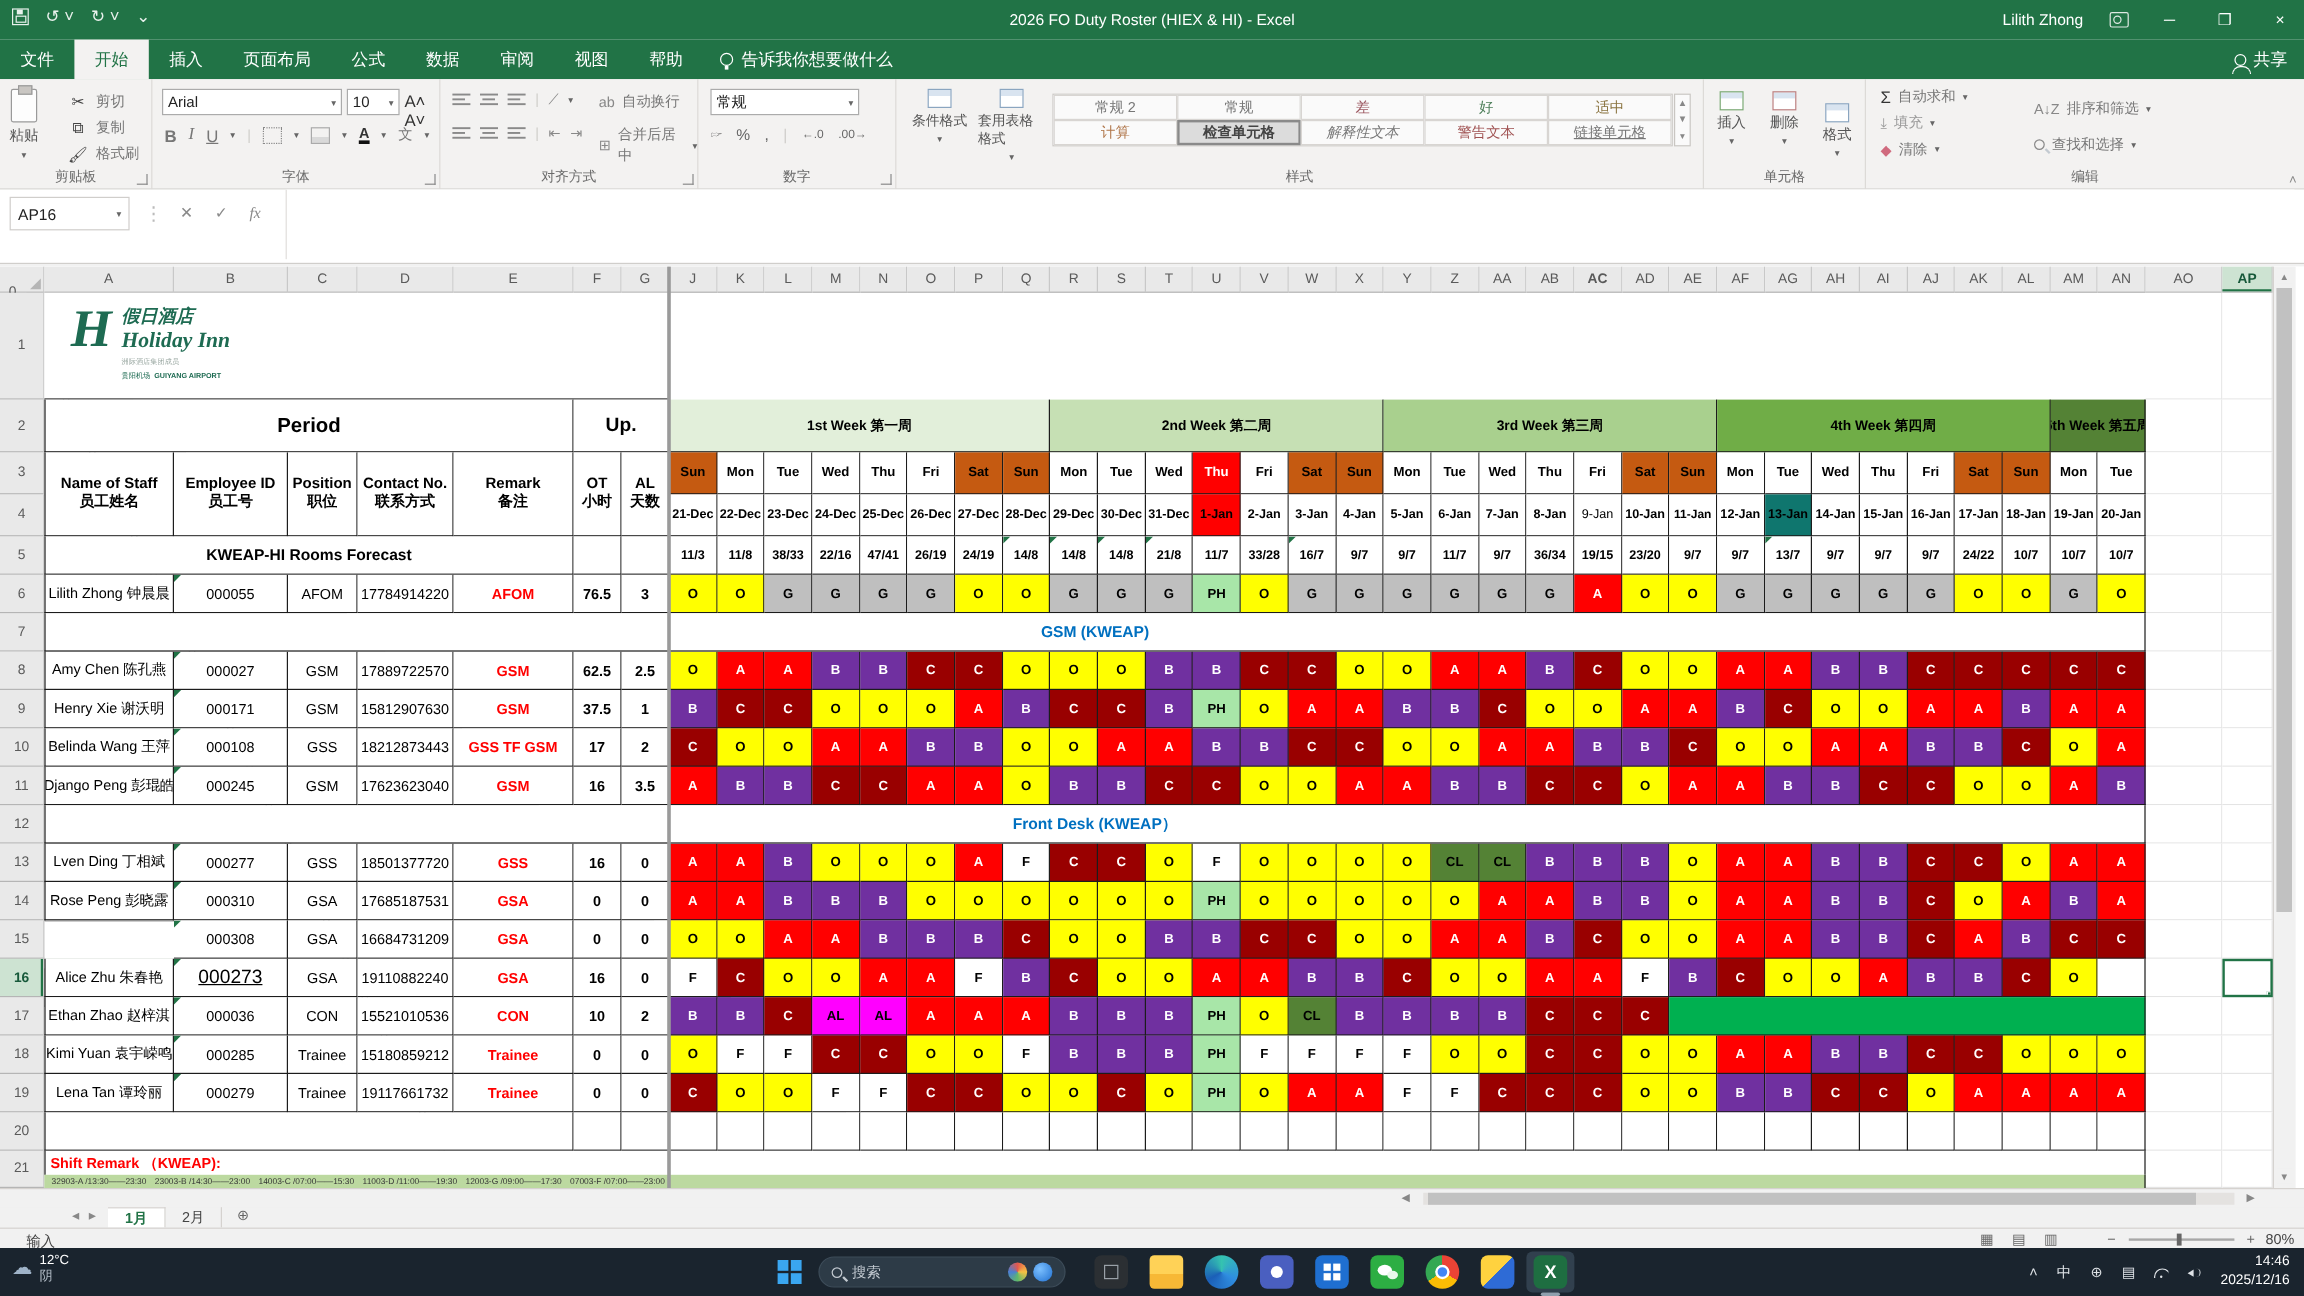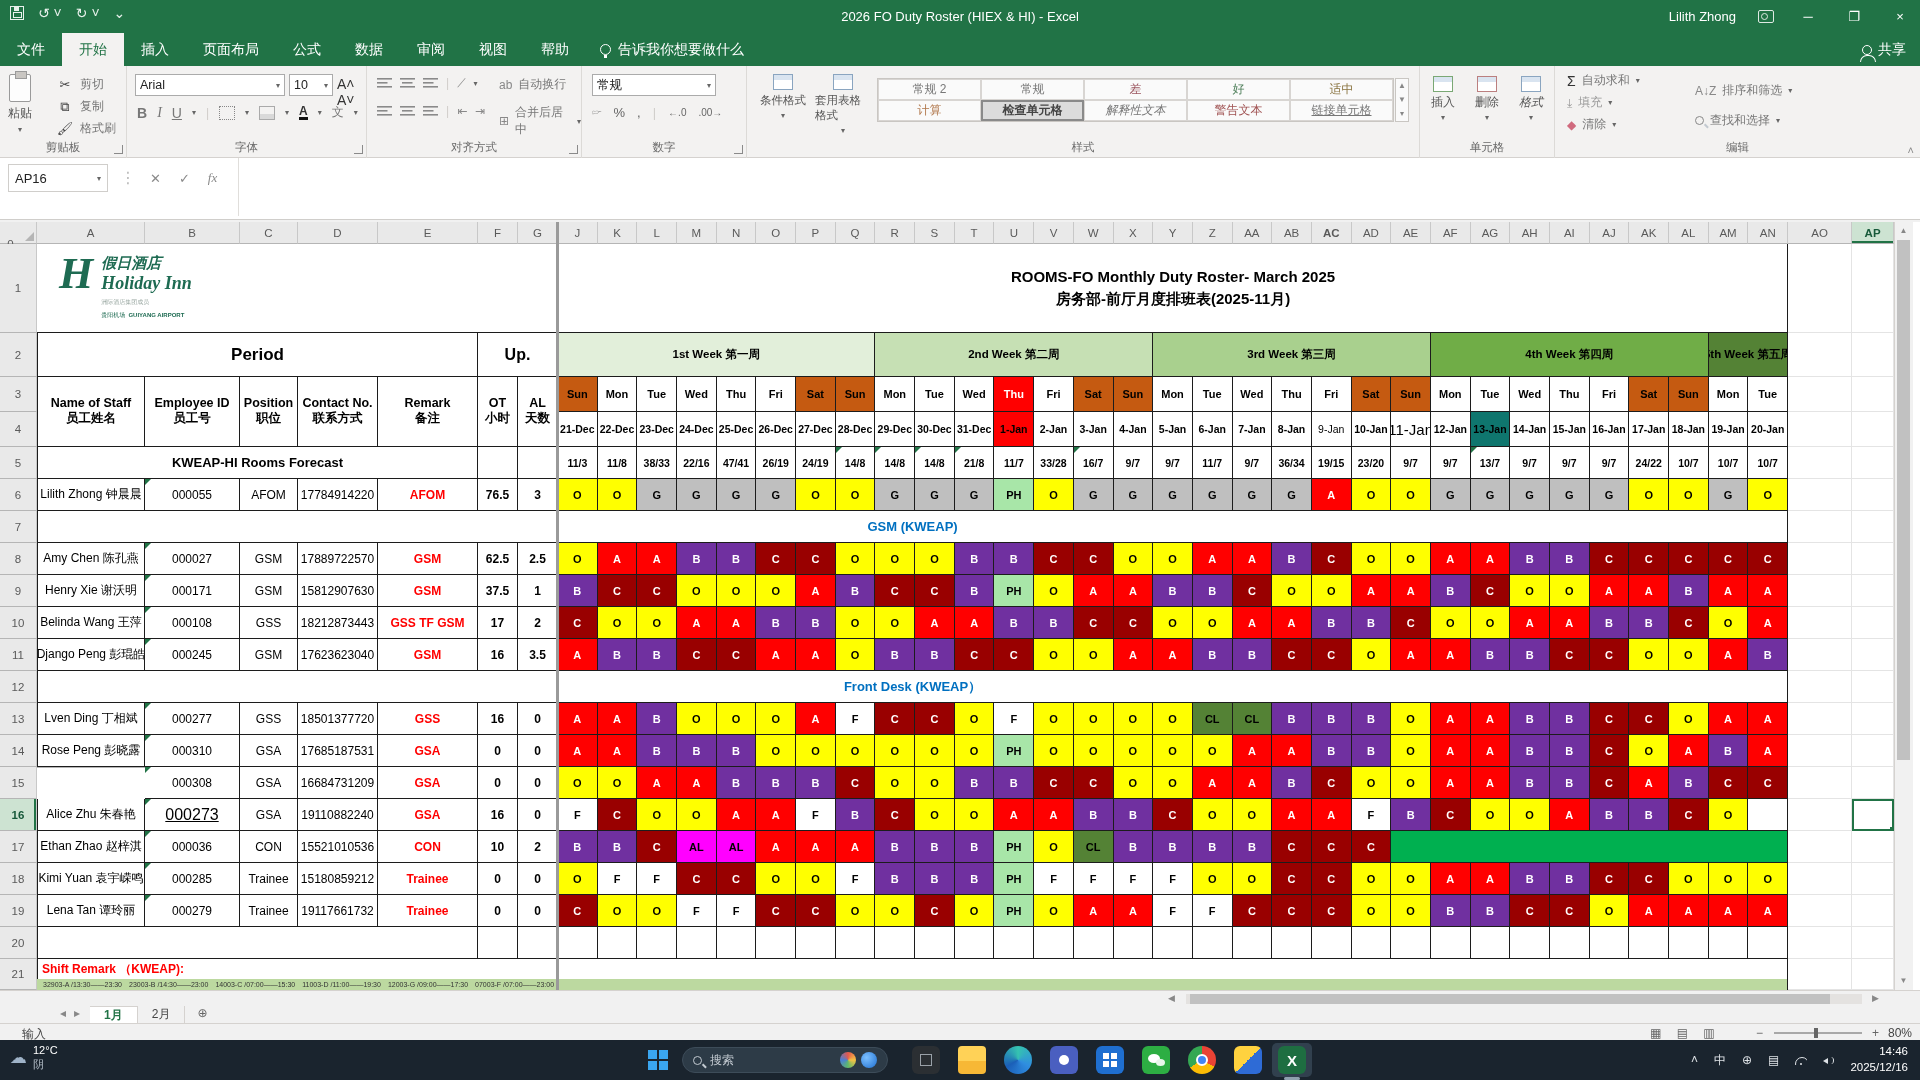--- a/index.html
+++ b/index.html
@@ -275,21 +275,21 @@
       <div class="cellbtn" style="left:2px; top:10px;">
           <span class="gridico" style="border-color:#7aa874;"></span>
           <span>插入</span>
           <span class="caret">▾</span>
         </div>
       <div class="cellbtn" style="left:46px; top:10px;">
           <span class="gridico" style="border-color:#bb7f7f;"></span>
           <span>删除</span>
           <span class="caret">▾</span>
         </div>
-      <div class="cellbtn" style="left:90px; top:10px;font-style:italic;">
+      <div class="cellbtn" style="left:90px; top:20px;">
           <span class="gridico"></span>
           <span>格式</span>
           <span class="caret">▾</span>
         </div>
       <div class="glabel">单元格</div>
     </div>
 
     <div class="rgroup" style="left:1555px; width:365px; border-right:none;">
       <div class="smallrow" style="left:12px; top:6px;">
           <span style="font-size:14px; color:#333;">Σ</span>
@@ -467,24 +467,20 @@
         <span style="display:flex;gap:8px;padding:10px 0 0 22px;align-items:flex-start;">
     <span style="font-family:'Liberation Serif',serif;font-style:italic;font-weight:bold;font-size:44px;color:#1e6b52;line-height:.9;">H</span>
     <span style="color:#1e6b52;">
       <span style="font-size:15px;font-weight:bold;font-style:italic;">假日酒店</span><br>
       <span style="font-family:'Liberation Serif',serif;font-style:italic;font-weight:bold;font-size:18px;">Holiday Inn</span><br>
       <span style="font-size:6px;color:#9aa8a2;">洲际酒店集团成员</span><br>
       <span style="font-size:6px;">贵阳机场</span> <span style="font-size:6px;font-weight:bold;">GUIYANG AIRPORT</span>
     </span>
   </span>
       </div>
-      <div class="cl" style="left: 558px; top: 22px; width: 1230.1px; height: 89px; flex-direction: column; gap: 5px; border-left: 1px solid rgb(28, 28, 28);">
-        <b style="font-size:15px;">ROOMS-FO Monthly Duty Roster- March 2025</b>
-        <b style="font-size:15px;">房务部-前厅月度排班表(2025-11月)</b>
-      </div>
       <div class="cl" style="left: 37px; top: 111px; width: 441px; height: 44px; font-weight: bold; font-size: 17px; border-left: 1px solid rgb(28, 28, 28);">Period</div>
       <div class="cl" style="left: 478px; top: 111px; width: 80px; height: 44px; font-weight: bold; font-size: 16px;">Up.</div>
       <div class="cl" style="left: 558px; top: 111px; width: 317.44px; height: 44px; background: rgb(226, 239, 218); font-weight: bold; font-size: 11.5px;">1st Week 第一周</div>
       <div class="cl" style="left: 875.44px; top: 111px; width: 277.76px; height: 44px; background: rgb(198, 224, 180); font-weight: bold; font-size: 11.5px;">2nd Week 第二周</div>
       <div class="cl" style="left: 1153.2px; top: 111px; width: 277.76px; height: 44px; background: rgb(169, 208, 142); font-weight: bold; font-size: 11.5px;">3rd Week 第三周</div>
       <div class="cl" style="left: 1430.96px; top: 111px; width: 277.76px; height: 44px; background: rgb(112, 173, 71); font-weight: bold; font-size: 11.5px;">4th Week 第四周</div>
       <div class="cl" style="left: 1708.72px; top: 111px; width: 79.36px; height: 44px; background: rgb(84, 130, 53); font-weight: bold; font-size: 11.5px;">5th Week 第五周</div>
       <div class="cl" style="left: 37px; top: 155px; width: 108px; height: 70px; flex-direction: column; font-weight: bold; font-size: 12.5px; border-left: 1px solid rgb(28, 28, 28);">
         <span>Name of Staff</span>
         <span>员工姓名</span>
@@ -558,21 +554,21 @@
       <div class="cl" style="left: 994.48px; top: 190px; width: 39.68px; height: 35px; background: rgb(255, 0, 0); font-weight: bold; font-size: 10.5px;">1-Jan</div>
       <div class="cl" style="left: 1034.16px; top: 190px; width: 39.68px; height: 35px; background: rgb(255, 255, 255); font-weight: bold; font-size: 10.5px;">2-Jan</div>
       <div class="cl" style="left: 1073.84px; top: 190px; width: 39.68px; height: 35px; background: rgb(255, 255, 255); font-weight: bold; font-size: 10.5px;">3-Jan</div>
       <div class="cl" style="left: 1113.52px; top: 190px; width: 39.68px; height: 35px; background: rgb(255, 255, 255); font-weight: bold; font-size: 10.5px;">4-Jan</div>
       <div class="cl" style="left: 1153.2px; top: 190px; width: 39.68px; height: 35px; background: rgb(255, 255, 255); font-weight: bold; font-size: 10.5px;">5-Jan</div>
       <div class="cl" style="left: 1192.88px; top: 190px; width: 39.68px; height: 35px; background: rgb(255, 255, 255); font-weight: bold; font-size: 10.5px;">6-Jan</div>
       <div class="cl" style="left: 1232.56px; top: 190px; width: 39.68px; height: 35px; background: rgb(255, 255, 255); font-weight: bold; font-size: 10.5px;">7-Jan</div>
       <div class="cl" style="left: 1272.24px; top: 190px; width: 39.68px; height: 35px; background: rgb(255, 255, 255); font-weight: bold; font-size: 10.5px;">8-Jan</div>
       <div class="cl" style="left: 1311.92px; top: 190px; width: 39.68px; height: 35px; background: rgb(255, 255, 255); font-weight: normal; font-size: 10.5px;">9-Jan</div>
       <div class="cl" style="left: 1351.6px; top: 190px; width: 39.68px; height: 35px; background: rgb(255, 255, 255); font-weight: bold; font-size: 10.5px;">10-Jan</div>
-      <div class="cl" style="left: 1391.28px; top: 190px; width: 39.68px; height: 35px; background: rgb(255, 255, 255); font-weight: normal; font-size: 15px;">11-Jan</div>
+      <div class="cl" style="left: 1391.28px; top: 190px; width: 39.68px; height: 35px; background: rgb(255, 255, 255); font-weight: bold; font-size: 10px;">11-Jan</div>
       <div class="cl" style="left: 1430.96px; top: 190px; width: 39.68px; height: 35px; background: rgb(255, 255, 255); font-weight: bold; font-size: 10.5px;">12-Jan</div>
       <div class="cl" style="left: 1470.64px; top: 190px; width: 39.68px; height: 35px; background: #0f766e; font-weight: bold; font-size: 10.5px;">13-Jan</div>
       <div class="cl" style="left: 1510.32px; top: 190px; width: 39.68px; height: 35px; background: rgb(255, 255, 255); font-weight: bold; font-size: 10.5px;">14-Jan</div>
       <div class="cl" style="left: 1550px; top: 190px; width: 39.68px; height: 35px; background: rgb(255, 255, 255); font-weight: bold; font-size: 10.5px;">15-Jan</div>
       <div class="cl" style="left: 1589.68px; top: 190px; width: 39.68px; height: 35px; background: rgb(255, 255, 255); font-weight: bold; font-size: 10.5px;">16-Jan</div>
       <div class="cl" style="left: 1629.36px; top: 190px; width: 39.68px; height: 35px; background: rgb(255, 255, 255); font-weight: bold; font-size: 10.5px;">17-Jan</div>
       <div class="cl" style="left: 1669.04px; top: 190px; width: 39.68px; height: 35px; background: rgb(255, 255, 255); font-weight: bold; font-size: 10.5px;">18-Jan</div>
       <div class="cl" style="left: 1708.72px; top: 190px; width: 39.68px; height: 35px; background: rgb(255, 255, 255); font-weight: bold; font-size: 10.5px;">19-Jan</div>
       <div class="cl" style="left: 1748.4px; top: 190px; width: 39.68px; height: 35px; background: rgb(255, 255, 255); font-weight: bold; font-size: 10.5px;">20-Jan</div>
       <div class="cl" style="left: 37px; top: 225px; width: 441px; height: 32px; font-weight: bold; font-size: 13px; border-left: 1px solid rgb(28, 28, 28);">KWEAP-HI Rooms Forecast</div>

